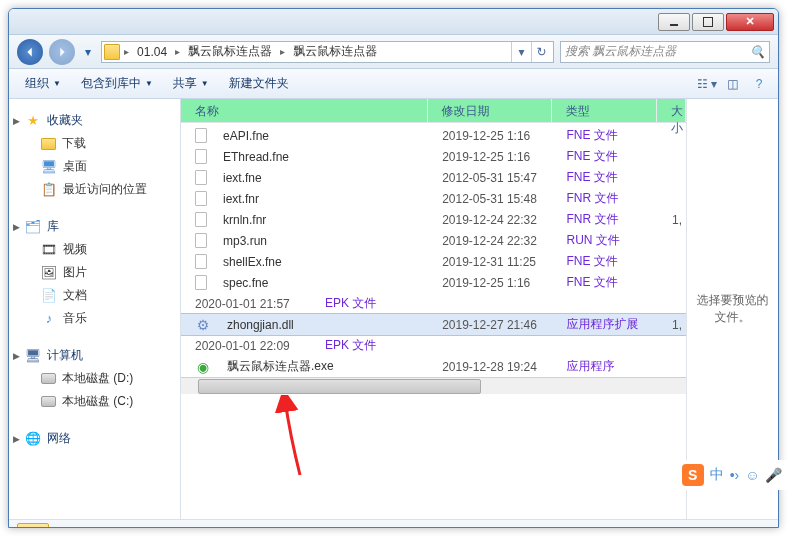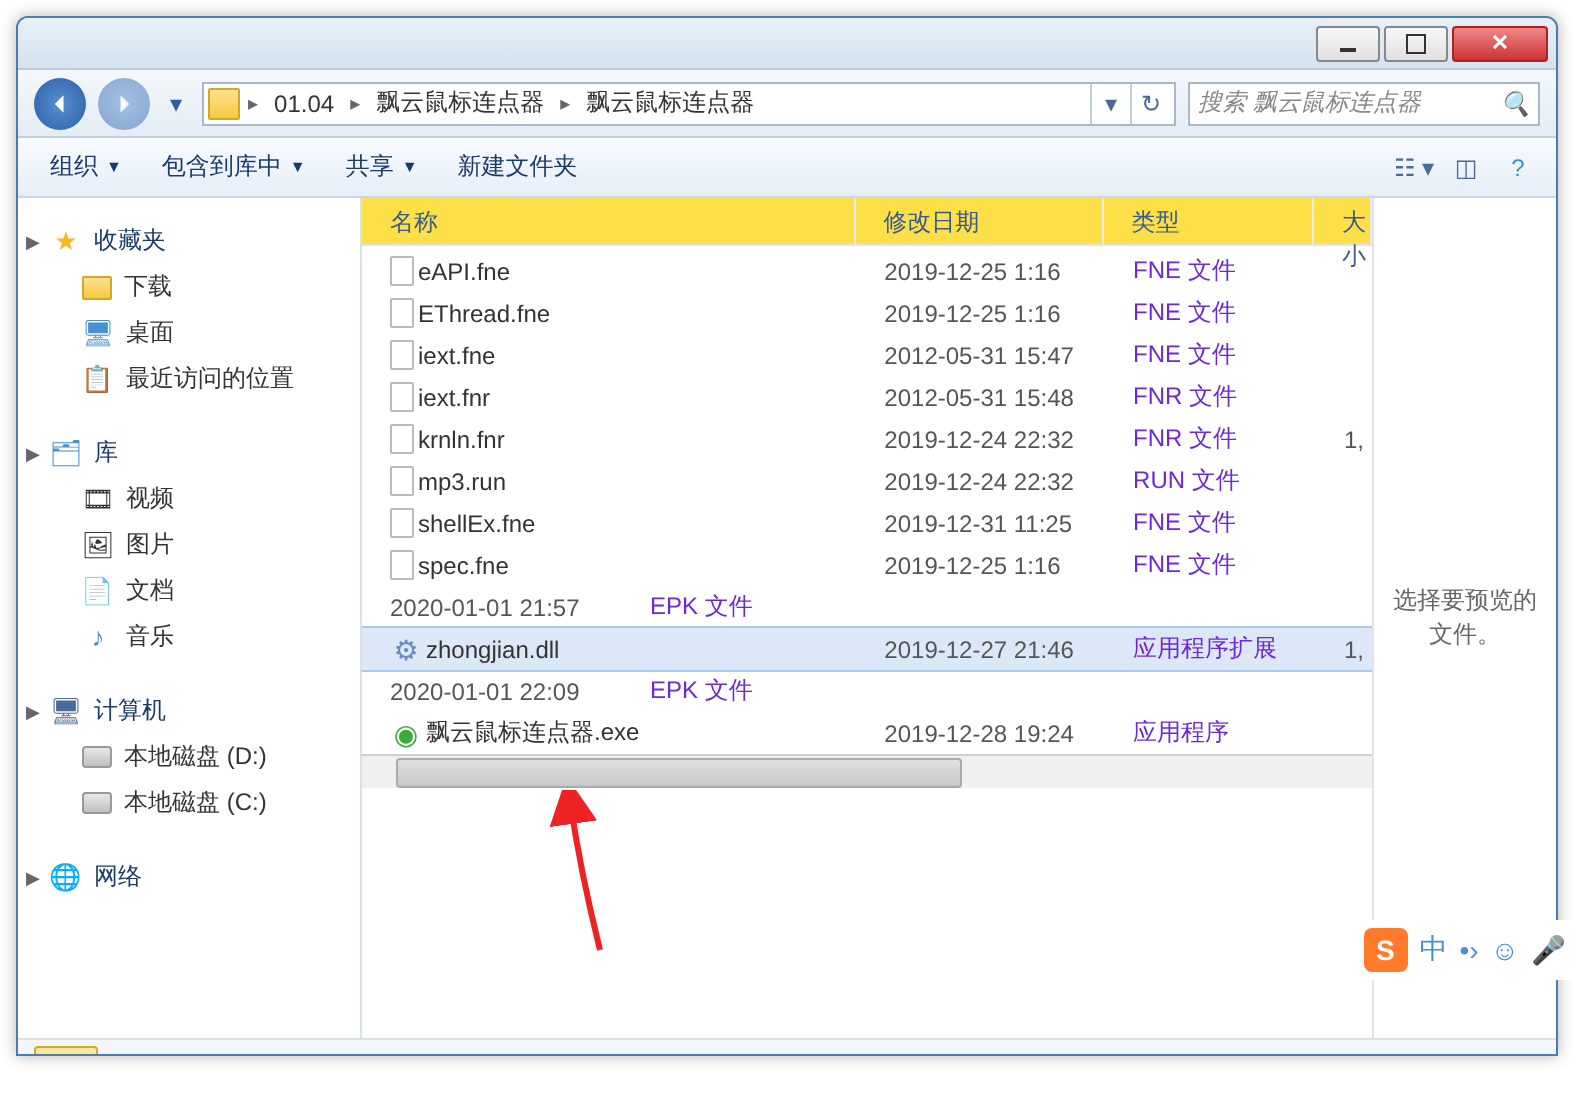--- a/index.html
+++ b/index.html
@@ -15,21 +15,21 @@
 .navbtn{width:26px;height:26px;border-radius:50%;display:flex;align-items:center;justify-content:center;background:radial-gradient(#5a8fd4,#2a5fa4);color:#fff;cursor:default}
 .navbtn.fwd{opacity:.5}
 .navbtn svg{width:14px;height:14px;fill:#fff}
 .navdrop{width:14px;height:22px;display:flex;align-items:center;justify-content:center;color:#2a5fa4}
 .breadcrumb{flex:1;height:22px;border:1px solid #a8b8c8;background:#fff;display:flex;align-items:center;padding:0 2px;gap:2px}
 .bc-icon{width:16px;height:16px;background:linear-gradient(#ffe290,#f5c840);border:1px solid #d4a820;border-radius:1px}
 .bc-sep{color:#666;font-size:10px;padding:0 2px}
 .bc-item{padding:0 4px;color:#333}
 .bc-end{margin-left:auto;display:flex;align-items:center}
 .bc-btn{width:20px;height:20px;display:flex;align-items:center;justify-content:center;color:#4a6a9a;border-left:1px solid #c0d0e0}
-.searchbox{width:176px;height:22px;border:1px solid #a8b8c8;background:#fff;display:flex;align-items:center;padding:0 4px}
+.searchbox{width:210px;height:22px;border:1px solid #a8b8c8;background:#fff;display:flex;align-items:center;padding:0 4px}
 .searchbox span{color:#888;font-style:italic}
 .searchbox .sicon{margin-left:auto;color:#4a6a9a}
 .toolbar{height:30px;background:linear-gradient(#f8fbff,#e6eef8);border-bottom:1px solid #c8d8e8;display:flex;align-items:center;padding:0 8px;gap:4px}
 .tbtn{padding:4px 8px;display:flex;align-items:center;gap:4px;color:#1a3a6a;border-radius:2px}
 .tbtn .drop{font-size:8px;color:#1a3a6a}
 .tb-spacer{flex:1}
 .tb-icon{width:22px;height:20px;display:flex;align-items:center;justify-content:center;color:#4a6a9a}
 .body{display:flex;height:420px}
 .sidebar{width:172px;border-right:1px solid #d8e0e8;padding:6px 0;overflow-y:auto;background:#fff}
 .sb-group{padding:4px 0 10px}
@@ -39,31 +39,31 @@
 .sb-item{display:flex;align-items:center;gap:6px;padding:3px 8px 3px 32px;color:#333}
 .ico{width:16px;height:16px;display:inline-flex;align-items:center;justify-content:center;font-size:13px}
 .ico.star{color:#f5b820}
 .ico.folder{background:linear-gradient(#ffe290,#f5c840);border:1px solid #d4a820;border-radius:1px;width:15px;height:12px}
 .ico.lib{color:#4a8fd4}
 .ico.comp{color:#4a6a9a}
 .ico.drive{background:linear-gradient(#e8e8e8,#c0c0c0);border:1px solid #999;border-radius:2px;width:15px;height:11px}
 .ico.net{color:#4a6a9a}
 .filepane{flex:1;display:flex;overflow:hidden}
 .filegrid{flex:1;overflow:auto}
-.colhead{display:flex;height:24px;border-bottom:1px solid #e0e4e8;position:sticky;top:0;background:#fde047}
+.colhead{display:flex;height:24px;border-bottom:1px solid #e0e4e8;position:sticky;top:0;background:#86efac}
 .col{padding:4px 14px;color:#3a5a8a;border-right:1px solid #e8ecf0}
 .col.name{width:260px}
 .col.date{width:130px}
 .col.type{width:110px}
 .col.size{flex:1;text-align:right;min-width:20px}
 .rows{padding-top:2px}
 .row{display:flex;height:21px;align-items:center}
 .row.sel{background:#dce8f8;outline:1px solid #a8c8f0}
 .cell{padding:2px 14px;color:#333;white-space:nowrap;overflow:hidden}
-.cell.name{width:260px;display:flex;align-items:center;gap:2px}
+.cell.name{width:260px;display:flex;align-items:center;gap:16px}
 .cell.date{width:130px;color:#555}
 .cell.type{width:110px;color:#6d28d9}
 .cell.size{flex:1;text-align:right;color:#555;min-width:20px}
 .fico{width:16px;height:16px;display:inline-flex;align-items:center;justify-content:center}
 .fico.file{border:1px solid #bbb;background:#fff;width:12px;height:15px;border-radius:1px}
 .fico.dll{color:#6a8ac4;font-size:14px}
 .fico.exe{color:#3aaa3a;font-size:14px}
 .preview{width:92px;border-left:1px solid #e0e4e8;display:flex;align-items:center;justify-content:center;color:#666;padding:8px;text-align:center}
 .scroll-h{height:17px;border-top:1px solid #d0d0d0;background:#f0f0f0;display:flex;align-items:center}
 .scroll-h .track{flex:1;height:15px;background:#f0f0f0;margin:0 17px;position:relative}

